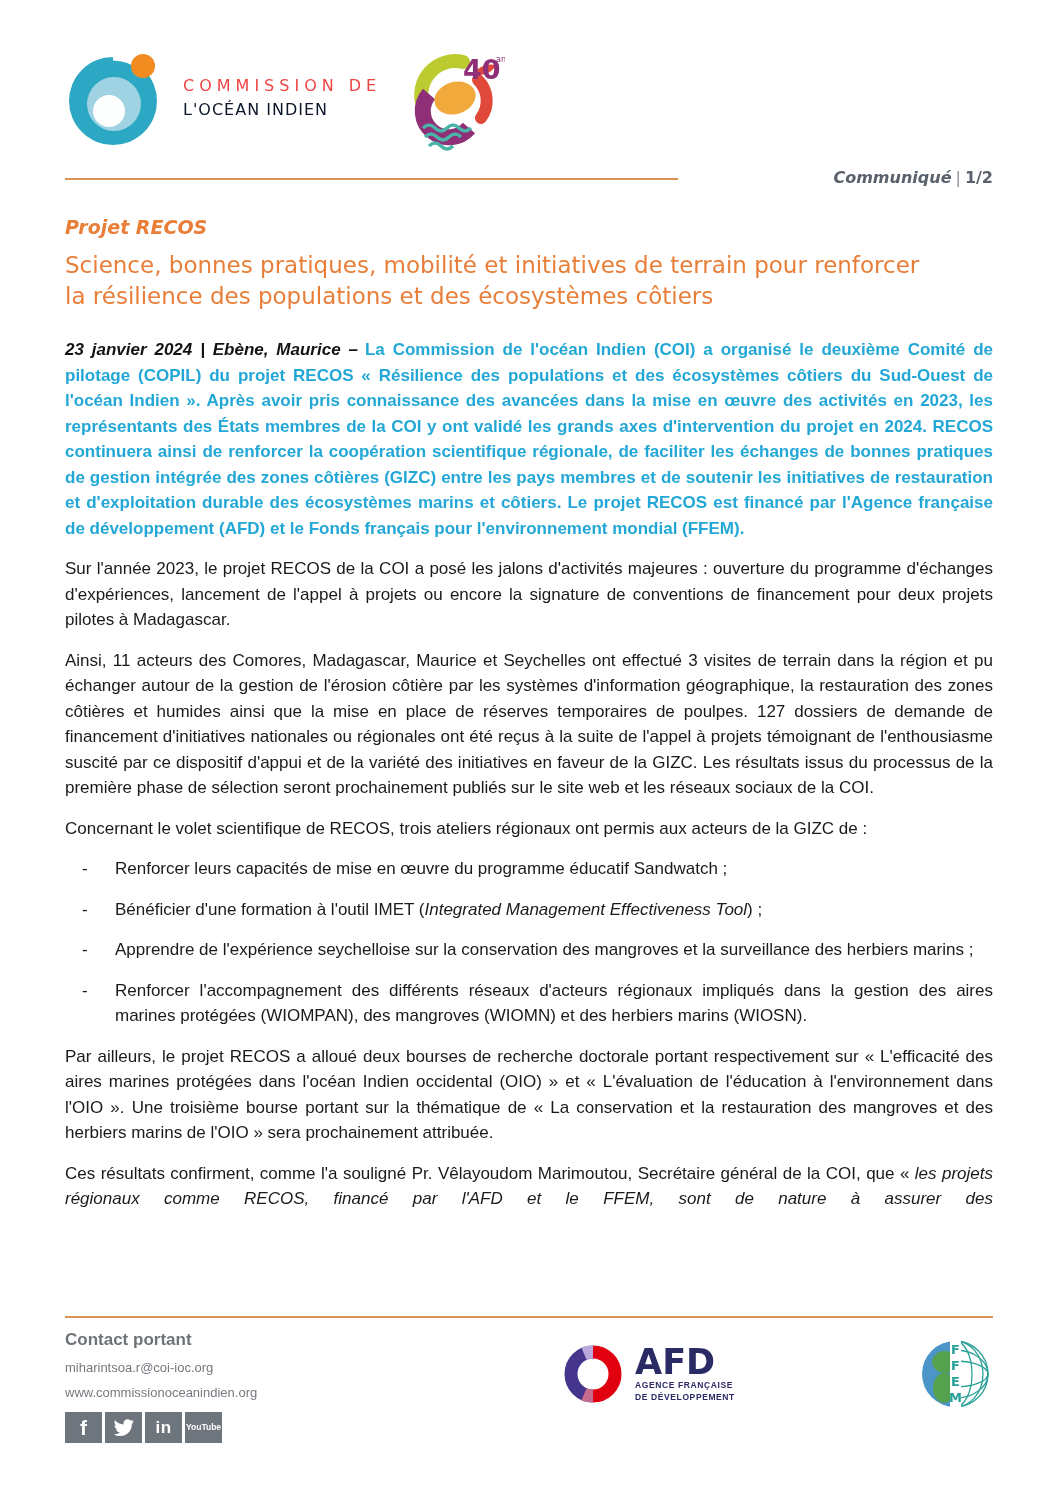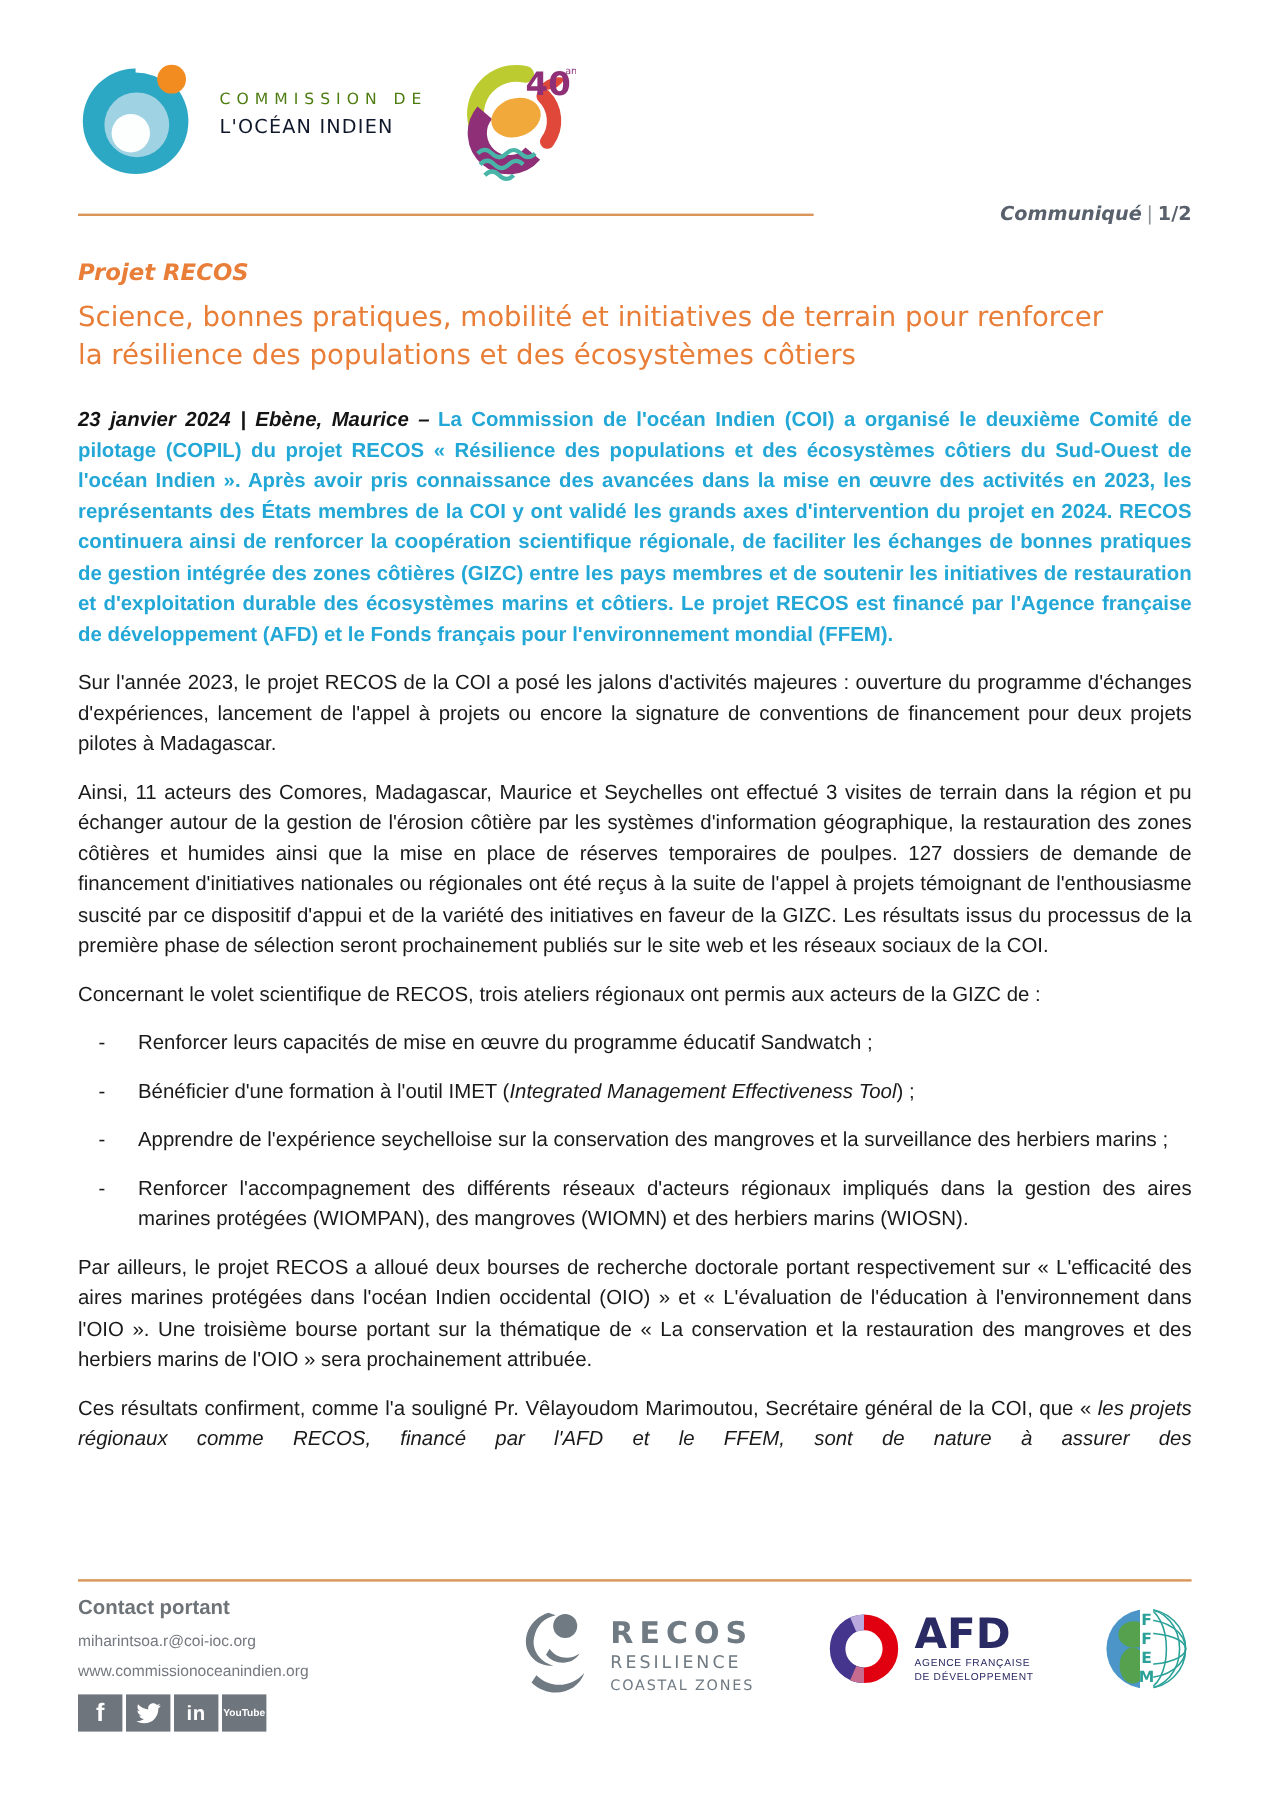--- a/index.html
+++ b/index.html
@@ -5,21 +5,21 @@
   * { margin:0; padding:0; box-sizing:border-box; }
   html,body { background:#ffffff; }
   body { width:1058px; height:1497px; overflow:hidden; font-family:"Liberation Sans",sans-serif; }
   .page { position:relative; width:1058px; height:1497px; background:#fff; }
 
   
   .hdr { padding:46px 65px 0 65px; }
   .logos { display:flex; align-items:flex-start; }
   .coi-logo { display:flex; align-items:flex-start; }
   .coi-text { margin:30px 0 0 18px; font-family:"DejaVu Sans",sans-serif; }
-  .coi-l1 { font-size:13px; letter-spacing:5px; color:#4d7c0f; }
+  .coi-l1 { font-size:16px; letter-spacing:5px; color:#ef4444; }
   .coi-l2 { font-size:16px; letter-spacing:1px; color:#0f172a; margin-top:5px; }
   .logo40 { margin-left:28px; }
   .rule-row { position:relative; margin-top:14px; height:26px; }
   .hdr-rule { position:absolute; left:0; top:10px; width:613px; height:2px; background:#DB9457; }
   .doc-ref { position:absolute; right:0; top:0; font-family:"DejaVu Sans",sans-serif; font-size:16px; color:#59616C; }
   .doc-label { font-weight:bold; font-style:italic;margin-left:12px; }
   .doc-sep { color:#8A9199; padding:0 4px; }
   .doc-page { font-weight:bold; }
 
   
@@ -49,21 +49,21 @@
   .s-in b { font-size:17px; font-weight:bold; letter-spacing:0.5px; }
   .s-yt { flex-direction:row; font-size:8.5px; font-weight:bold; line-height:9px; }
   .recos { display:flex; align-items:center; margin-top:8px; }
   .recos-text { margin-left:12px; color:#6F7A83; font-family:"DejaVu Sans",sans-serif; }
   .recos-name { font-size:25px; font-weight:bold; letter-spacing:5px; }
   .recos-l2 { font-size:14.5px; letter-spacing:2.5px; margin-top:3px; }
   .recos-l3 { font-size:12px; letter-spacing:1.5px; margin-top:3px; }
   .afd { display:flex; align-items:center; margin-top:8px; }
   .afd-text { margin-left:6px; color:#2A2A64; }
   .afd-name { font-family:"DejaVu Sans",sans-serif; font-size:35px; font-weight:bold; line-height:32px; }
-  .afd-l2, .afd-l3 { font-size:8.5px; font-weight:normal; letter-spacing:0.6px; margin-top:2px; }
+  .afd-l2, .afd-l3 { font-size:8.5px; font-weight:bold; letter-spacing:0.6px; margin-top:2px; }
   .ffem-wrap { margin-top:6px; }
 </style>
 </head>
 <body>
 
 <div class="page">
 
   <header class="hdr">
     <div class="logos">
       <div class="coi-logo">
@@ -154,33 +154,20 @@
           <span class="s-ic s-in">
               <b>in</b>
             </span>
           <span class="s-ic s-yt">
               <span>You</span>
               <span>Tube</span>
             </span>
         </div>
       </div>
 
-      <div class="recos">
-        <svg width="66" height="80" viewBox="0 0 66 80">
-          <path d="M26 6 C10 11 3 28 10 40 C14 47 22 51 30 50 C19 47 12 37 14 27 C16 16 23 10 32 8 Z" fill="#6F7A83"></path>
-          <circle cx="40" cy="17" r="10" fill="#6F7A83"></circle>
-          <path d="M27 36 C32 44 44 46 52 40 C46 50 31 50 24 41 Z" fill="#6F7A83"></path>
-          <path d="M16 58 C28 70 46 68 56 56 C50 74 26 78 12 64 Z" fill="#6F7A83"></path>
-        </svg>
-        <div class="recos-text">
-          <div class="recos-name">RECOS</div>
-          <div class="recos-l2">RESILIENCE</div>
-          <div class="recos-l3">COASTAL ZONES</div>
-        </div>
-      </div>
 
       <div class="afd">
         <svg width="72" height="72" viewBox="0 0 72 72">
           <path d="M36 14 A22 22 0 0 1 36 58" stroke="#E1000F" stroke-width="13" fill="none"></path>
           <path d="M36 58 A22 22 0 0 1 36 14" stroke="#46358C" stroke-width="13" fill="none"></path>
           <path d="M27 15.8 A22 22 0 0 1 36 14" stroke="#B9A9DC" stroke-width="13" fill="none"></path>
           <path d="M36 58 A22 22 0 0 1 27 56.2" stroke="#C76C8E" stroke-width="13" fill="none"></path>
         </svg>
         <div class="afd-text">
           <div class="afd-name">AFD</div>

